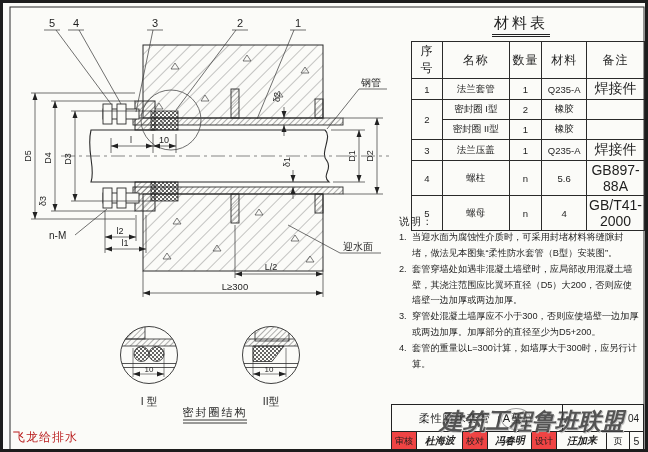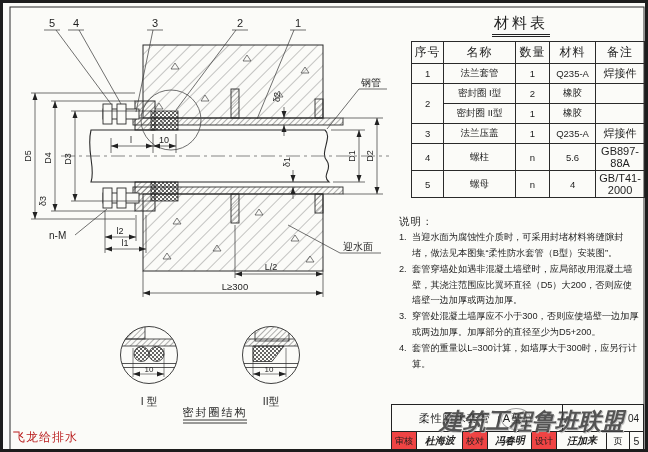--- a/index.html
+++ b/index.html
@@ -5,21 +5,21 @@
   html,body{margin:0;padding:0;background:#9a9a9a;}
   .page{position:relative;width:648px;height:452px;background:#fbfbf8;border:3px solid #1d1d1d;
         box-sizing:border-box;overflow:hidden;font-family:"Liberation Sans",sans-serif;color:#1e1e1e;}
   svg{position:absolute;left:0;top:0;font-family:"Liberation Sans",sans-serif;}
   .abs{position:absolute;}
   
   .mat-title{left:489px;top:11px;font-size:15px;letter-spacing:3px;border-bottom:3px double #222;padding:0 2px 1px 2px;}
   table.mat{left:408px;top:38px;position:absolute;border-collapse:collapse;font-size:9.5px;}
   table.mat td,table.mat th{border:1px solid #2a2a2a;text-align:center;padding:1px 2px;font-weight:normal;height:17px;}
   table.mat th{font-size:12px;letter-spacing:1px;height:19px;}
-  .c-no{width:28px}.c-name{width:70px}.c-qty{width:30px}.c-mat{width:42px}.c-note{width:44px;font-size:11px}
+  .c-no{width:28px}.c-name{width:70px}.c-qty{width:30px}.c-mat{width:42px}.c-note{width:44px;font-size:14px}
   
   .notes{left:396px;top:209px;width:240px;font-size:9.2px;line-height:1.72;}
   .notes-title{font-size:10.5px;letter-spacing:1px;}
   .note-item{display:flex;}
   .note-no{flex:none;width:13px;}
   
   .tb{left:388px;top:401px;width:253px;height:47px;border:1px solid #222;box-sizing:border-box;display:flex;flex-direction:column;}
   .tb-r1{flex:1 1 28px;display:flex;border-bottom:1px solid #222;gap:43px;}
   .tb-title{width:170px;border-right:1px solid #222;display:flex;align-items:center;justify-content:center;
             font-size:11px;letter-spacing:1px;}

